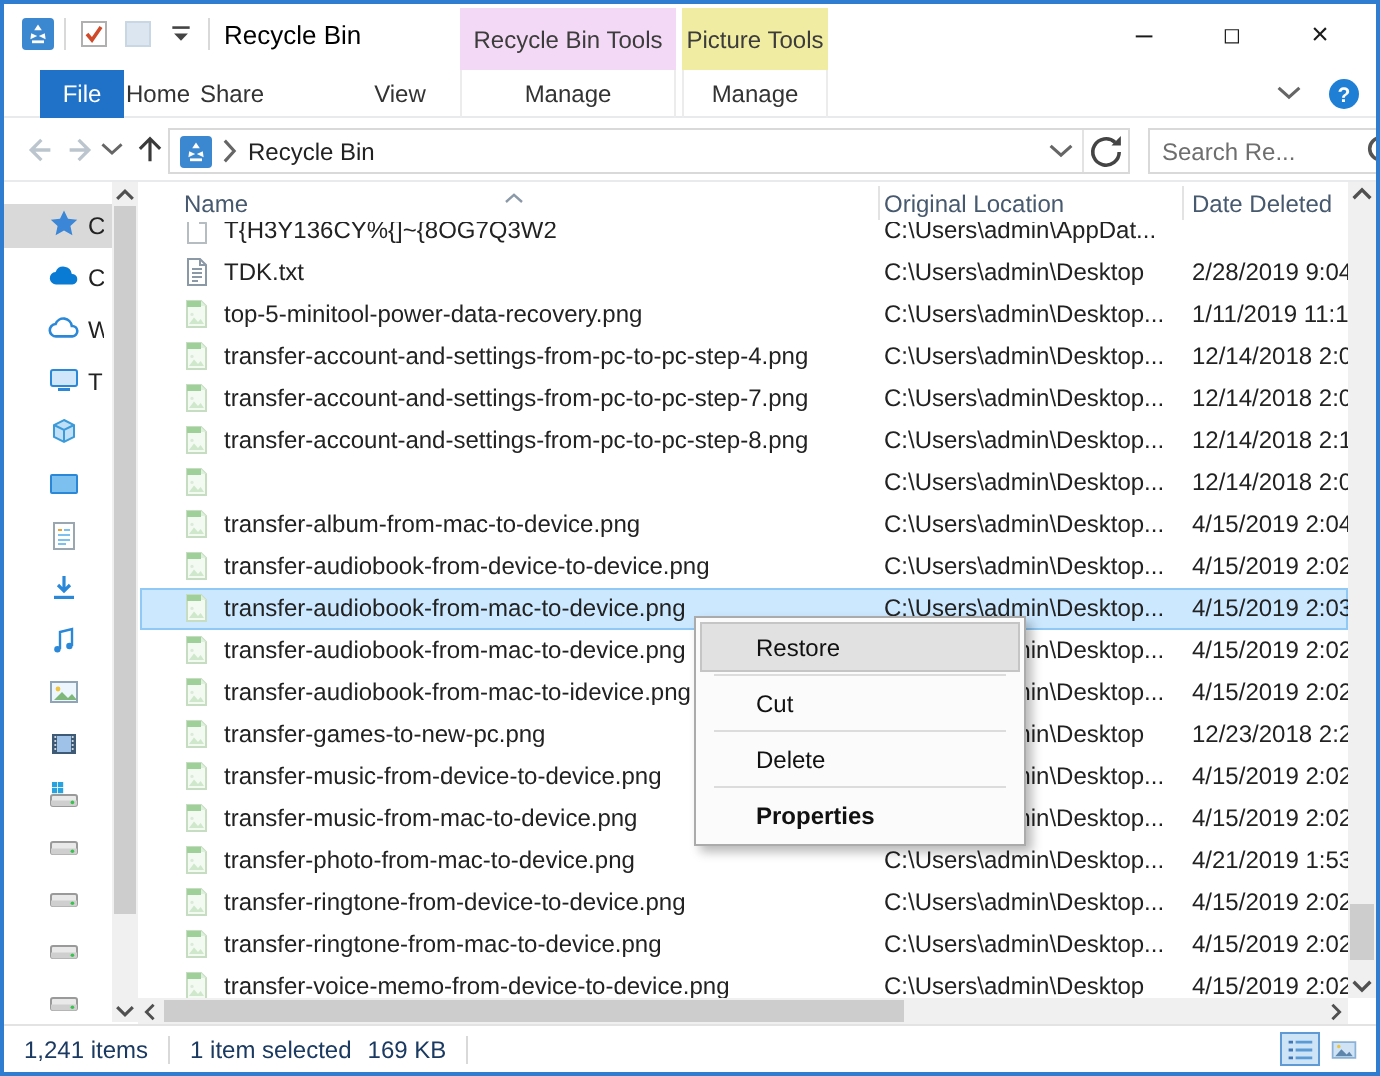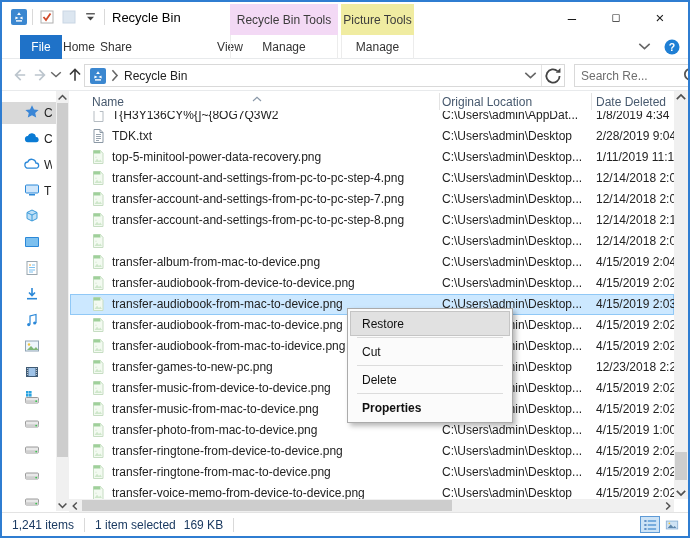--- a/index.html
+++ b/index.html
@@ -20,21 +20,21 @@
   .ctx-tab.pic { left:339px; width:73px; background:#f0eca1; }
   .winbtns { position:absolute; right:6px; top:2px; display:flex; }
   .winbtn { width:44px; height:26px; display:flex; align-items:center; justify-content:center; font-size:15px; color:#1a1a1a; }
 
   
   .tabrow { position:absolute; left:0; top:33px; width:100%; height:24px; background:#fff; border-bottom:1px solid #e8eaec; }
   .rtab { position:absolute; top:0; height:24px; display:flex; align-items:center; justify-content:center; color:#333; }
   .rtab.file { left:18px; width:42px; background:#1f72c8; color:#fff; }
   .rtab.home { left:60px; width:34px;text-align:center; }
   .rtab.share { left:96px; width:36px; }
-  .rtab.view { left:180px; width:36px;margin-left:30px; }
+  .rtab.view { left:180px; width:36px; }
   .mgroup { position:absolute; top:0; height:24px; border-left:1px solid #ececec; border-right:1px solid #ececec; display:flex; align-items:center; justify-content:center; color:#333; }
   .mgroup.g1 { left:228px; width:108px; }
   .mgroup.g2 { left:339px; width:73px; }
   .ribbon-right { position:absolute; right:8px; top:3px; display:flex; align-items:center; gap:10px; }
 
   
   .addressrow { position:absolute; left:0; top:58px; width:100%; height:31px; background:#fff; border-bottom:1px solid #e8eaec; }
   .navbtn { position:absolute; top:6px; width:18px; height:18px; display:flex; align-items:center; justify-content:center; }
   .addrbox { position:absolute; left:82px; top:4px; width:481px; height:23px; border:1px solid #d9d9d9; background:#fff; display:flex; align-items:center; }
   .addrbox .crumb { display:flex; align-items:center; gap:4px; padding-left:4px; flex:1; }
@@ -75,21 +75,21 @@
   .row:first-child { margin-top:-6px; }
   .row.sel { background:#cce8ff; box-shadow:inset 0 0 0 1px #90c8f6; }
   .row .fic { position:absolute; left:20px; top:2px; width:16px; height:16px; }
   .row .fic svg { width:16px; height:16px; }
   .row .nm { position:absolute; left:42px; top:0; width:326px; overflow:hidden; }
   .row .loc { position:absolute; left:372px; top:0; width:152px; overflow:hidden; }
   .row .dt { position:absolute; left:526px; top:0; width:78px; overflow:hidden; }
 
   
   .ctxmenu { position:absolute; left:345px; top:217px; width:166px; background:#fbfbfb; border:1px solid #ababab; box-shadow:3px 3px 5px rgba(0,0,0,.28); padding:2px; z-index:50; }
-  .mi { position:relative; height:25px; display:flex; align-items:center; padding-left:12px; color:#111; }
+  .mi { position:relative; height:25px; display:flex; align-items:center; padding-left:28px; color:#111; }
   .mi.hl { background:#e1e1e1; box-shadow:inset 0 0 0 1px #c5c5c5; }
   .mi.bold { font-weight:bold; }
   .msep { height:1px; background:#dcdcdc; margin:1px 7px; }
 
   
   .statusbar { position:absolute; left:0; top:510px; width:100%; height:24px; border-top:1px solid #e3e3e3; background:#fff; display:flex; align-items:center; color:#1b3a61; }
   .statusbar .st { padding:0 10px; white-space:nowrap; }
   .statusbar .ssep { width:1px; height:14px; background:#d9d9d9; }
   .viewbtns { position:absolute; right:6px; top:3px; display:flex; gap:2px; }
   .viewbtn { width:20px; height:17px; display:flex; align-items:center; justify-content:center; border:1px solid transparent; }
@@ -382,21 +382,20 @@
     </div>
 
     <div class="rows" id="rows">
         <div class="row">
           <span class="fic"><svg viewBox="0 0 16 16" xmlns="http://www.w3.org/2000/svg">
               <path d="M4 1.5h6l3 3V14.5H4z" fill="#fff" stroke="#b5bcc2"></path>
               <path d="M10 1.5v3h3" fill="none" stroke="#b5bcc2"></path>
             </svg></span>
           <span class="nm">T{H3Y136CY%{]~{8OG7Q3W2</span>
           <span class="loc">C:\Users\admin\AppDat...</span>
-          <span class="dt">1/8/2019 4:34</span>
         </div>
         <div class="row">
           <span class="fic"><svg viewBox="0 0 16 16" xmlns="http://www.w3.org/2000/svg">
               <path d="M4 1.5h6l3 3V14.5H4z" fill="#fff" stroke="#8b98a5"></path>
               <path d="M10 1.5v3h3" fill="none" stroke="#8b98a5"></path>
               <path d="M6 6.5h5M6 8.5h5M6 10.5h5M6 12.5h3" stroke="#8b98a5" stroke-width=".9"></path>
             </svg></span>
           <span class="nm">TDK.txt</span>
           <span class="loc">C:\Users\admin\Desktop</span>
           <span class="dt">2/28/2019 9:04</span>
@@ -559,21 +558,21 @@
         <div class="row">
           <span class="fic"><svg viewBox="0 0 16 16" xmlns="http://www.w3.org/2000/svg">
               <path d="M3.5 1.5h7L13 4v10.5H3.5z" fill="#f3faf1" stroke="#c6ddc2"></path>
               <path d="M3.5 1.5h7v3h-7z" fill="#9fd09a"></path>
               <path d="M10.5 1.5L13 4h-2.5z" fill="#dff0dc"></path>
               <path d="M4.5 13l2.5-3.2 2 2.2 1.3-1.5L12 13z" fill="#cfe7cb"></path>
               <circle cx="6" cy="8.2" r=".8" fill="#dcead9"></circle>
             </svg></span>
           <span class="nm">transfer-photo-from-mac-to-device.png</span>
           <span class="loc">C:\Users\admin\Desktop...</span>
-          <span class="dt">4/15/2019 1:00</span>
+          <span class="dt">4/21/2019 1:53</span>
         </div>
         <div class="row">
           <span class="fic"><svg viewBox="0 0 16 16" xmlns="http://www.w3.org/2000/svg">
               <path d="M3.5 1.5h7L13 4v10.5H3.5z" fill="#f3faf1" stroke="#c6ddc2"></path>
               <path d="M3.5 1.5h7v3h-7z" fill="#9fd09a"></path>
               <path d="M10.5 1.5L13 4h-2.5z" fill="#dff0dc"></path>
               <path d="M4.5 13l2.5-3.2 2 2.2 1.3-1.5L12 13z" fill="#cfe7cb"></path>
               <circle cx="6" cy="8.2" r=".8" fill="#dcead9"></circle>
             </svg></span>
           <span class="nm">transfer-ringtone-from-device-to-device.png</span>

